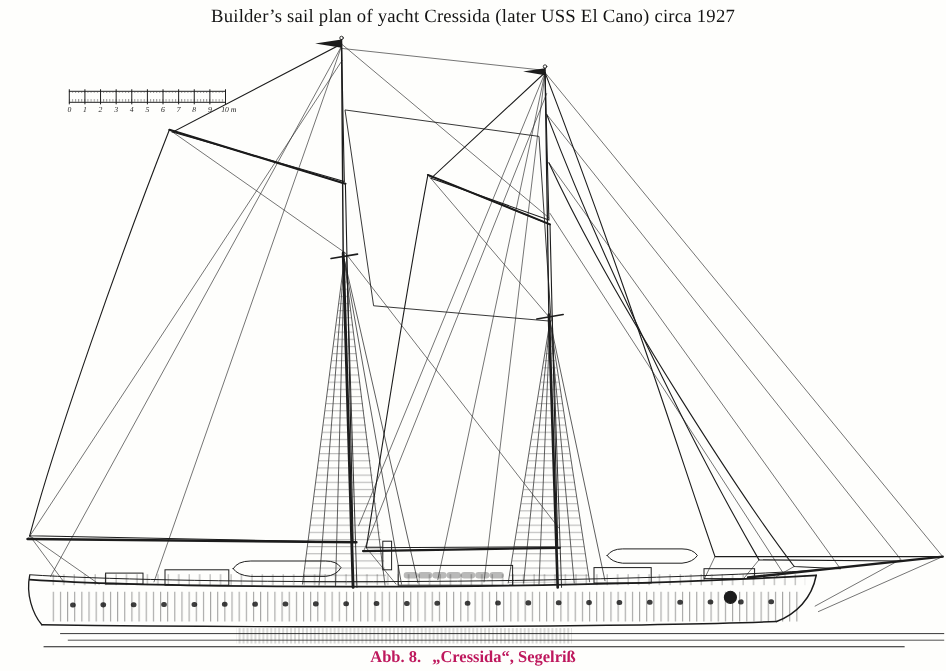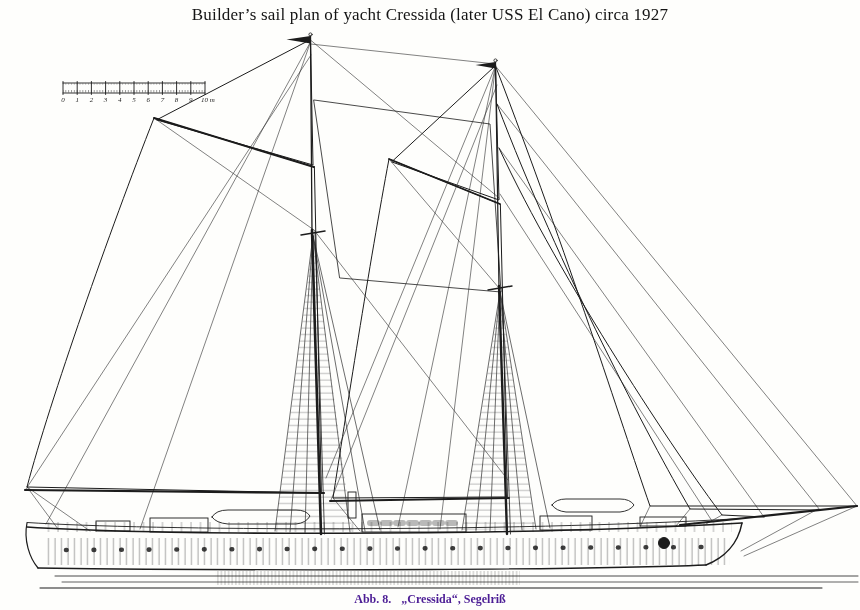--- a/index.html
+++ b/index.html
@@ -9,21 +9,21 @@
     font-family:"Liberation Serif", serif;
   }
   .page{position:absolute;inset:0;background:#fefefc;}
   .title{
     position:absolute;top:5px;left:0;right:0;
     text-align:center;font-size:17px;color:#141414;letter-spacing:.2px;
   }
   .drawing{position:absolute;left:0;top:0;display:block;}
   .caption{
     position:absolute;bottom:3px;left:0;right:0;
-    text-align:center;font-weight:bold;font-size:12px;color:#4c1d95;
+    text-align:center;font-weight:bold;font-size:15px;color:#be185d;
   }
   .caption .cap-label{margin-right:10px;}
   svg text.scale-num{
     font-family:"Liberation Serif", serif;
     font-style:italic;font-size:7px;
   }
 </style>
 </head>
 <body>
 

